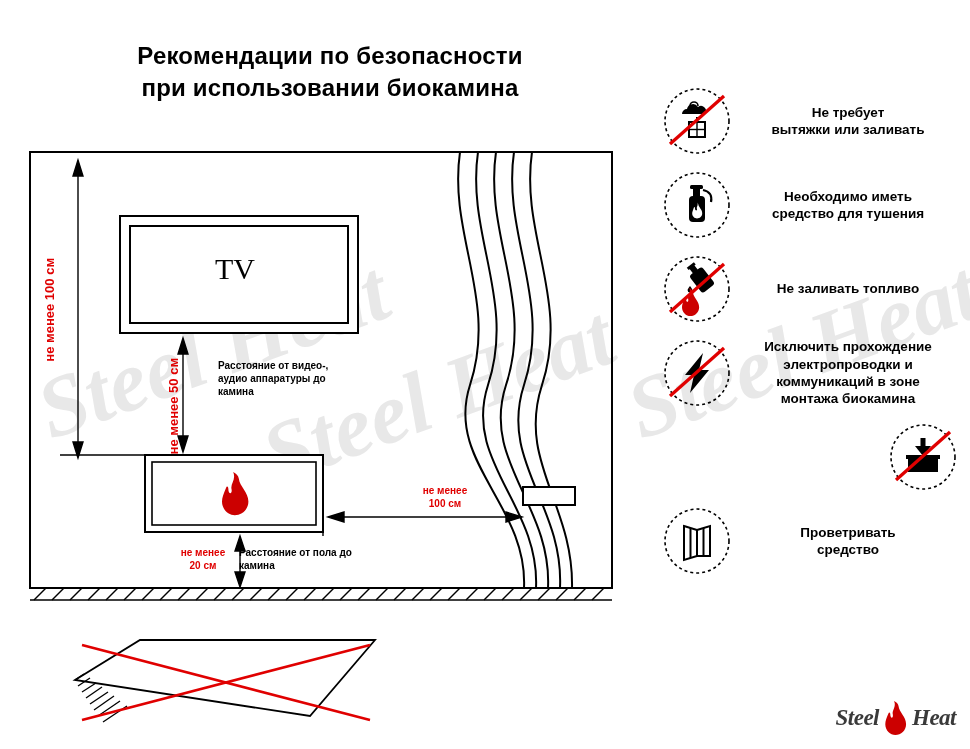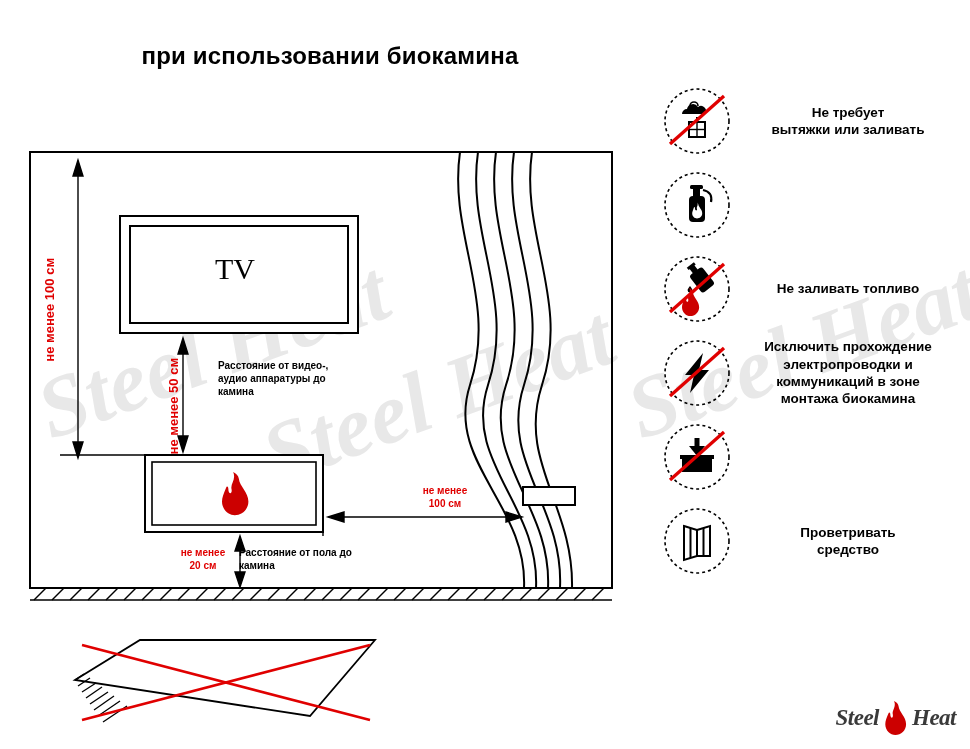--- a/index.html
+++ b/index.html
@@ -99,20 +99,21 @@
     left: 660px;
     top: 84px;
     width: 300px;
     z-index: 4;
   }
   .rule {
     display: flex;
     align-items: center;
     margin-bottom: 10px;
     min-height: 68px;
+    justify-content: flex-end;
   }
   .rule-icon {
     width: 74px;
     height: 74px;
     flex: 0 0 74px;
     position: relative;
   }
   .rule-text {
     flex: 1;
     text-align: center;
@@ -145,20 +146,21 @@
     display: flex;
     align-items: center;
   }
 </style>
 </head>
 <body>
 
 <div class="stage">
 
   <div id="title">
+    <span>Рекомендации по безопасности</span>
     <span class="l2">при использовании биокамина</span>
   </div>
 
   <div class="watermark" id="wm1">Steel Heat</div>
   <div class="watermark" id="wm2">Steel Heat</div>
   <div class="watermark" id="wm3">Steel Heat</div>
 
   <svg id="scene" width="660" height="749" viewBox="0 0 660 749">
 
     <g fill="none" stroke="#000" stroke-width="2">
@@ -338,20 +340,24 @@
 
           <rect x="29" y="28" width="16" height="26" rx="4" fill="#000"></rect>
           <rect x="33" y="20" width="7" height="8" fill="#000"></rect>
           <rect x="30" y="17" width="13" height="4" rx="1.5" fill="#000"></rect>
 
           <path d="M43,22 q10,2 8,12" fill="none" stroke="#000" stroke-width="2.2"></path>
 
           <path d="M37,34 c2,3 -1,5 0,7 c0.5,2 -2,2 -2,-0.5 c0,-1.5 -0.8,-2 -1.2,-0.8 c-0.8,2.5 -1.6,4 -1.6,5.6 c0,3.2 2.4,5.2 4.8,5.2 c2.8,0 5.2,-2 5.2,-5.2 c0,-3.8 -3.6,-6 -4,-9.2 z" fill="#fff"></path>
         </svg>
       </div>
+      <div class="rule-text">
+        <div>Необходимо иметь</div>
+        <div>средство для тушения</div>
+      </div>
     </div>
 
     <div class="rule">
       <div class="rule-icon">
         <svg width="74" height="74" viewBox="0 0 74 74">
           <circle cx="37" cy="37" r="32" fill="none" stroke="#000" stroke-width="1.6" stroke-dasharray="3 3"></circle>
 
           <g transform="rotate(-38 40 27)">
             <rect x="33" y="18" width="16" height="22" rx="3" fill="#000"></rect>
             <rect x="38" y="12" width="6" height="7" fill="#000"></rect>

